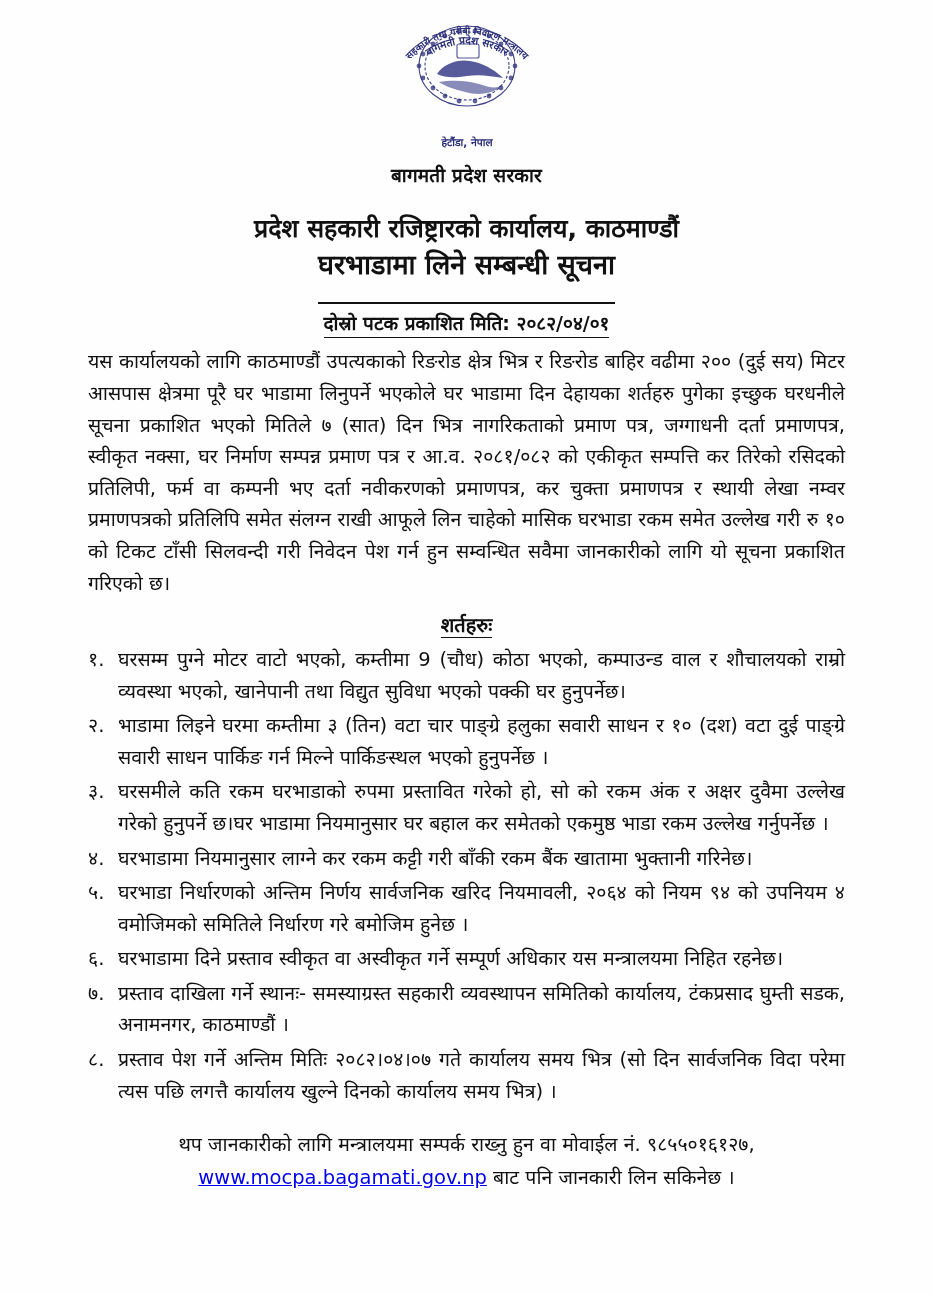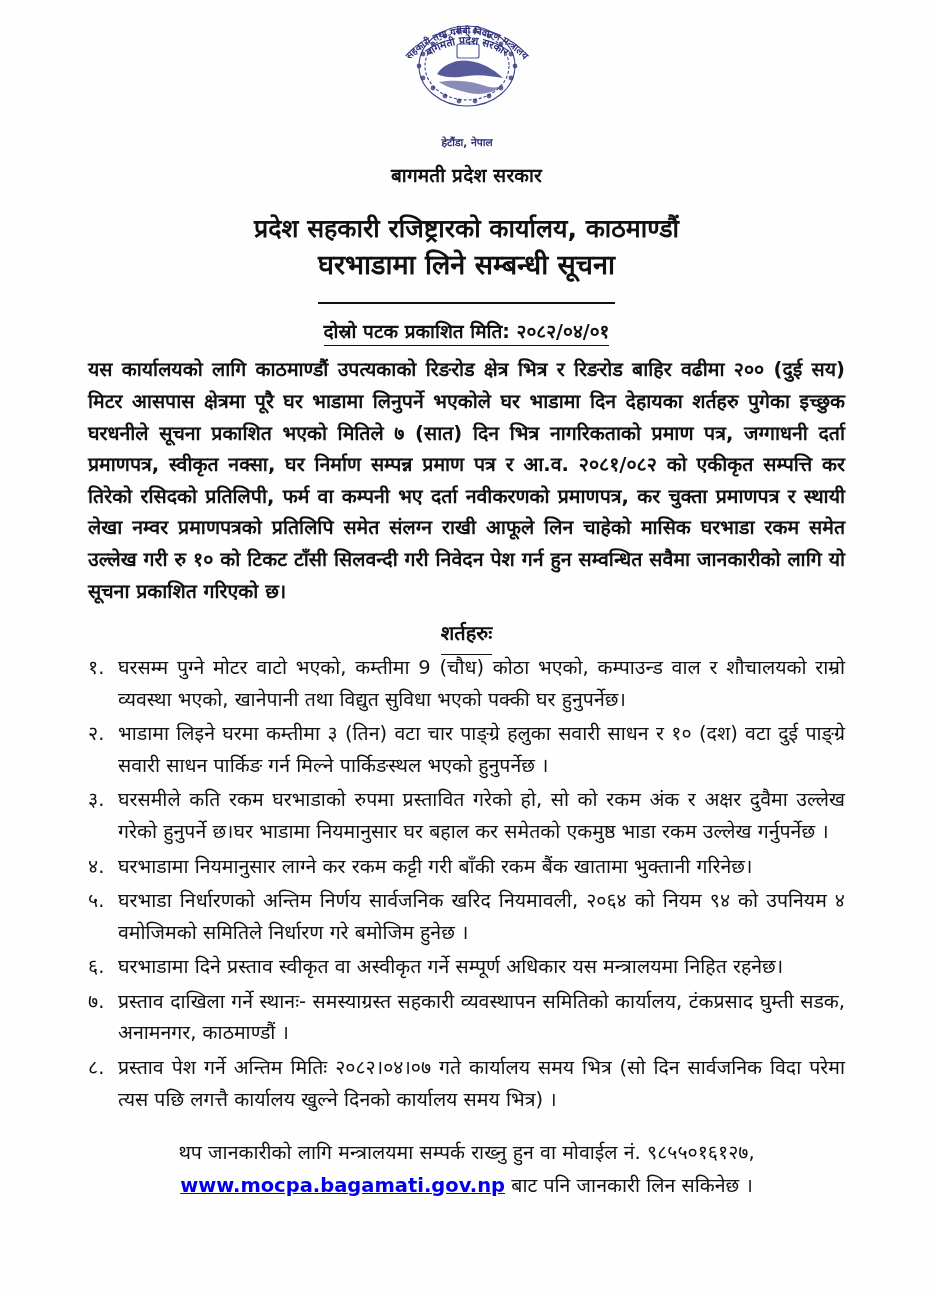--- a/index.html
+++ b/index.html
@@ -63,46 +63,45 @@
     font-size: 27px;
     font-weight: bold;
     display: inline-block;
     border-bottom: 2px solid #111;
     padding-bottom: 19px;
     line-height: 1.35;
   }
   .pub-date {
     font-size: 19px;
     font-weight: 600;
-    margin-top: 14px;
+    margin-top: 6px;
     display: inline-block;
     border-bottom: 1.5px solid #111;
     padding-bottom: 1px;
   }
 
   
   .body-block {
     margin: 8px 88px 12px 88px;
     font-size: 19.5px;
     line-height: 1.62;
     text-align: justify;
     text-justify: inter-word;
-    font-weight: bold;
   }
   .body-block p { margin: 0; }
 
   .conditions-heading {
     text-align: center;
     margin-top: 10px;
     font-size: 20px;
     font-weight: bold;
   }
   .conditions-heading span {
     border-bottom: 1.6px solid #111;
-    padding-bottom: 9px;
+    padding-bottom: 0;
   }
 
   ol.conditions {
     margin: 6px 88px 0 88px;
     padding: 0;
     list-style: none;
     font-size: 19.5px;
     line-height: 1.62;
   }
   ol.conditions > li {
@@ -125,21 +124,20 @@
   .footer {
     margin: 22px 110px 16px 110px;
     text-align: center;
     font-size: 19.5px;
     line-height: 1.66;
   }
   .footer .line { display: block; }
   .website {
     text-decoration: underline;
     font-family: "DejaVu Sans", "Liberation Sans", sans-serif;
-    font-weight: bold;
   }
 </style>
 </head>
 <body>
 
 <div class="page">
 
   <div class="emblem-wrap">
     <div class="emblem">
       <svg width="176" height="140" viewBox="0 0 176 140" xmlns="http://www.w3.org/2000/svg">

